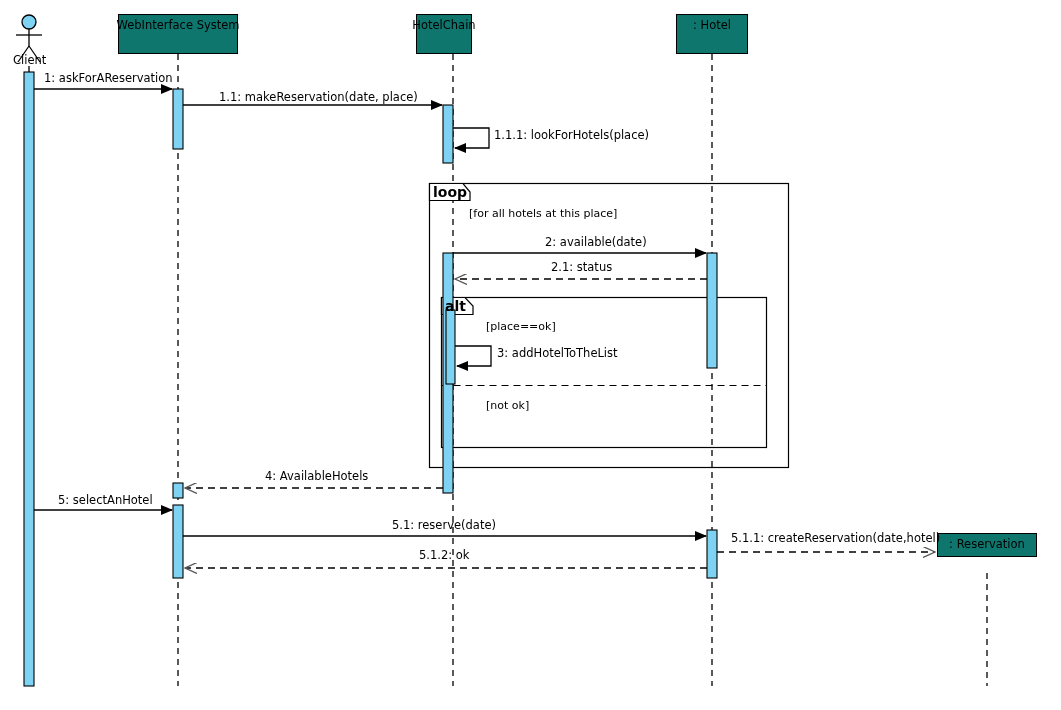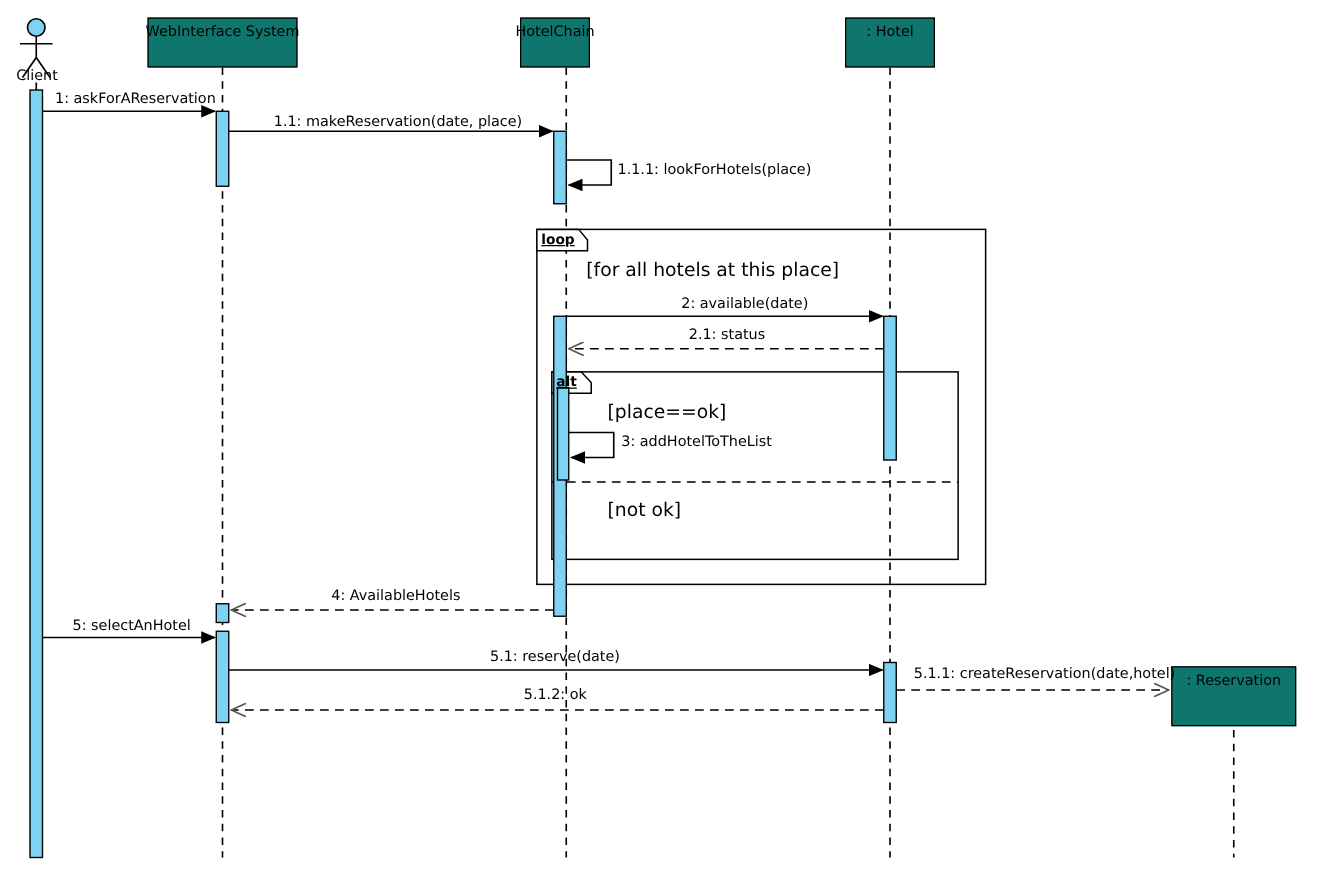--- a/index.html
+++ b/index.html
@@ -4,22 +4,22 @@
 <style>
   html,body{margin:0;padding:0;background:#fff;}
   body{width:1061px;height:710px;position:relative;overflow:hidden;
        font-family:"DejaVu Sans","Liberation Sans",sans-serif;color:#000;}
   #canvas{position:absolute;inset:0;width:1061px;height:710px;}
   .lbl{position:absolute;font-size:11.5px;line-height:12px;color:#000;white-space:nowrap;}
   .hdrbox{position:absolute;background:#0f766e;border:1.3px solid #000;
           box-sizing:border-box;display:flex;align-items:flex-start;justify-content:center;}
   .hdrbox span{font-size:11.5px;line-height:12px;padding-top:4px;white-space:nowrap;}
   .actorlbl{position:absolute;font-size:11.5px;white-space:nowrap;}
-  .frametab{position:absolute;font-size:11px;font-weight:bold;line-height:12px;text-decoration:underline;}
-  .guard{position:absolute;font-size:15px;white-space:nowrap;}
+  .frametab{position:absolute;font-size:14px;font-weight:bold;line-height:12px;}
+  .guard{position:absolute;font-size:11px;white-space:nowrap;}
 </style>
 </head>
 <body>
 
 <svg id="canvas" viewBox="0 0 1061 710" xmlns="http://www.w3.org/2000/svg">
   <defs>
     <marker id="solidArrow" markerWidth="12" markerHeight="10" refX="11" refY="5" orient="auto" markerUnits="userSpaceOnUse">
       <path d="M0,0 L12,5 L0,10 z" fill="#000"></path>
     </marker>
     <marker id="solidArrowL" markerWidth="12" markerHeight="10" refX="11" refY="5" orient="auto" markerUnits="userSpaceOnUse">
@@ -90,21 +90,21 @@
 
 <div class="hdrbox" style="left:118px;top:14px;width:120px;height:40px;">
   <span>WebInterface System</span>
 </div>
 <div class="hdrbox" style="left:416px;top:14px;width:56px;height:40px;">
   <span>HotelChain</span>
 </div>
 <div class="hdrbox" style="left:676px;top:14px;width:72px;height:40px;">
   <span>: Hotel</span>
 </div>
-<div class="hdrbox" style="left:937px;top:533px;width:100px;height:48px;">
+<div class="hdrbox" style="left:937px;top:533px;width:100px;height:24px;">
   <span>: Reservation</span>
 </div>
 
 <div class="actorlbl" style="left:13px;top:53px;">Client</div>
 
 <div class="frametab" style="left:433px;top:186px;">loop</div>
 <div class="frametab" style="left:445px;top:300px;">alt</div>
 
 <div class="guard" style="left:469px;top:207px;">[for all hotels at this place]</div>
 <div class="guard" style="left:486px;top:320px;">[place==ok]</div>

